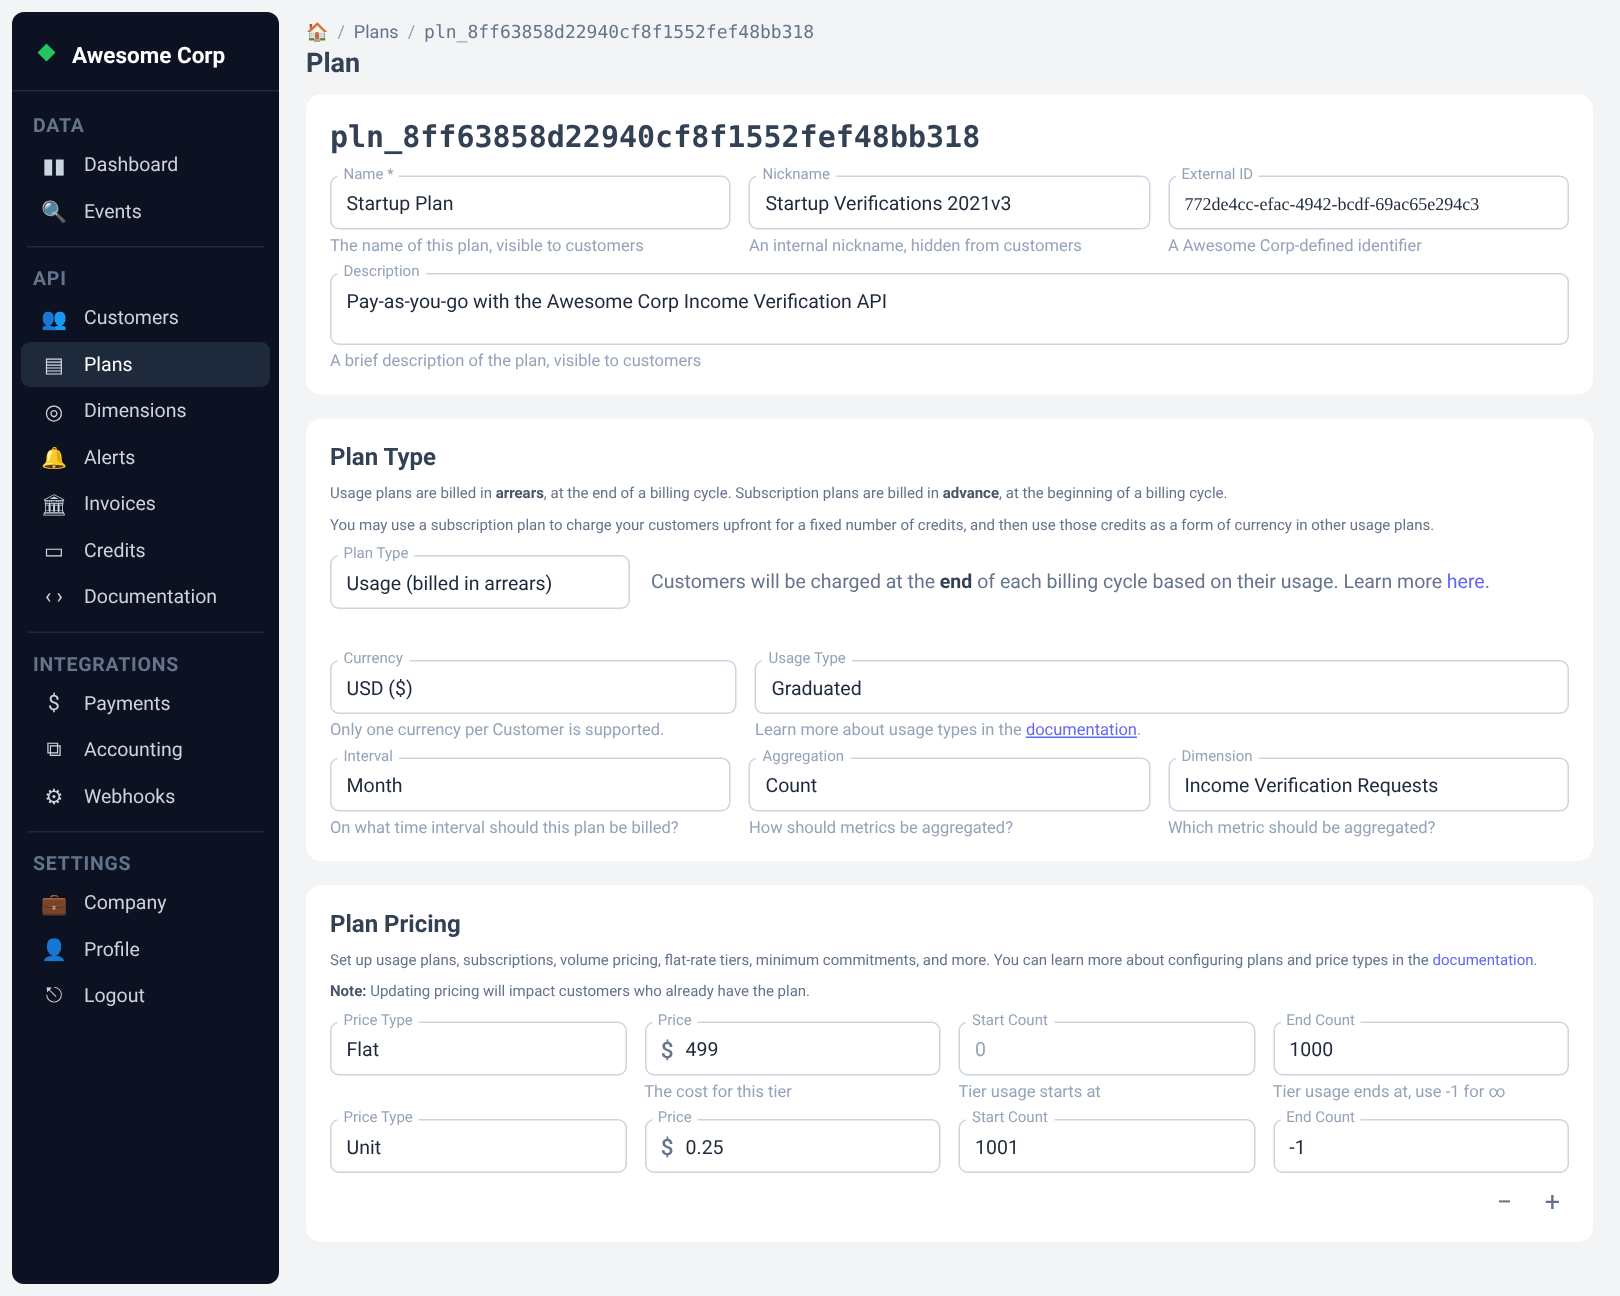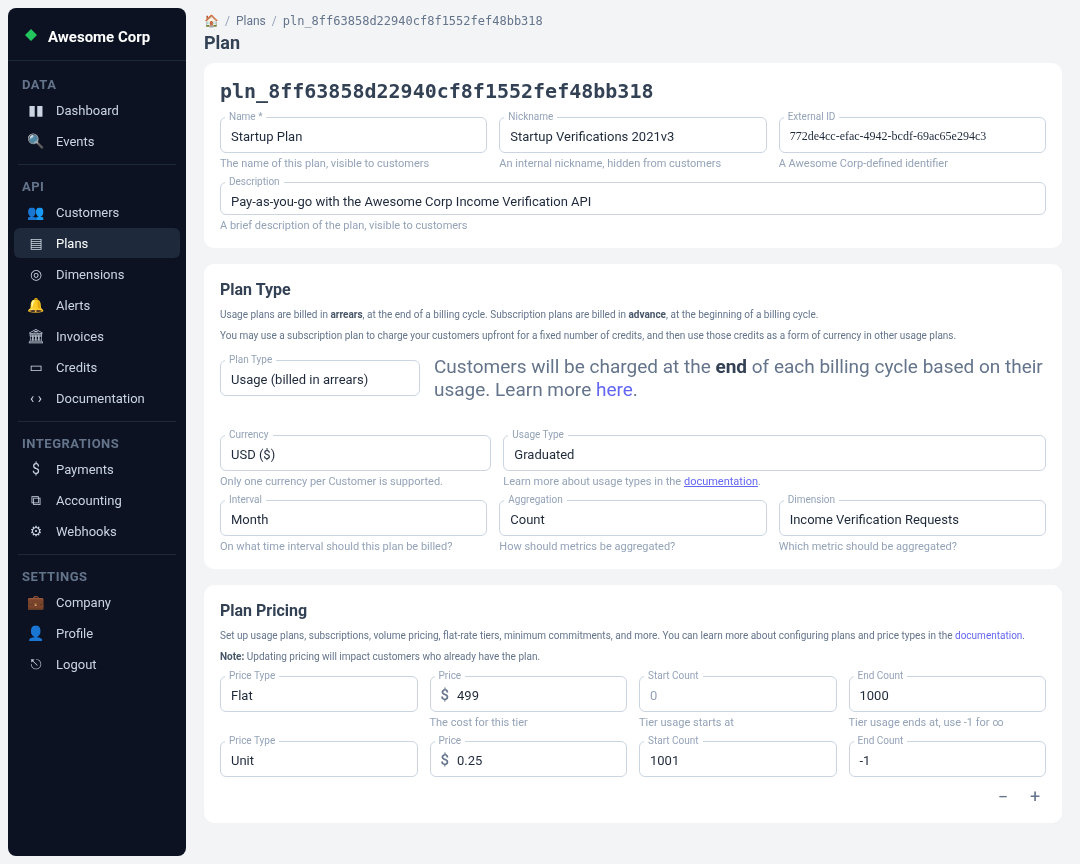--- a/index.html
+++ b/index.html
@@ -31,21 +31,21 @@
 .fieldset .value.placeholder { color: #94a3b8; }
 .fieldset .prefix { color: #64748b; margin-right: 8px; font-size: 15px; font-weight: 500; }
 .helper { font-size: 11px; color: #94a3b8; margin-top: 4px; }
 .row { display: grid; gap: 12px; margin-top: 12px; }
 .row.r3 { grid-template-columns: 1fr 1fr 1fr; }
 .row.r1 { grid-template-columns: 1fr; }
 .row.rtype { grid-template-columns: 200px 1fr; align-items: center; gap: 14px; }
 .row.r2-1 { grid-template-columns: 1fr 1fr 1fr; }
 .row.r2-2 { grid-template-columns: 1fr 2fr; }
 .row.rprice { grid-template-columns: 1fr 1fr 1fr 1fr; }
-.inline-help { font-size: 19px; color: #64748b; }
+.inline-help { font-size: 13px; color: #64748b; }
 .inline-help strong { color: #334155; }
 .inline-help a { color: #6366f1; text-decoration: none; }
 .icon-btns { display: flex; justify-content: flex-end; gap: 10px; margin-top: 8px; color: #64748b; font-size: 18px; }
 .icon-btn { width: 22px; height: 22px; display: flex; align-items: center; justify-content: center; cursor: pointer; border-radius: 4px; }
 </style>
 </head>
 <body>
 
 <div class="app">
   <nav class="sidebar">
@@ -160,21 +160,21 @@
           <div class="fieldset">
             <div class="label">External ID</div>
             <div class="value mono">772de4cc-efac-4942-bcdf-69ac65e294c3</div>
           </div>
           <div class="helper">A Awesome Corp-defined identifier</div>
         </div>
       </div>
 
       <div class="row r1">
         <div>
-          <div class="fieldset" style="padding-bottom:3px">
+          <div class="fieldset" style="padding-bottom:18px">
             <div class="label">Description</div>
             <div class="value">Pay-as-you-go with the Awesome Corp Income Verification API</div>
           </div>
           <div class="helper">A brief description of the plan, visible to customers</div>
         </div>
       </div>
     </div>
 
     <div class="card">
       <div class="section-title">Plan Type</div>

